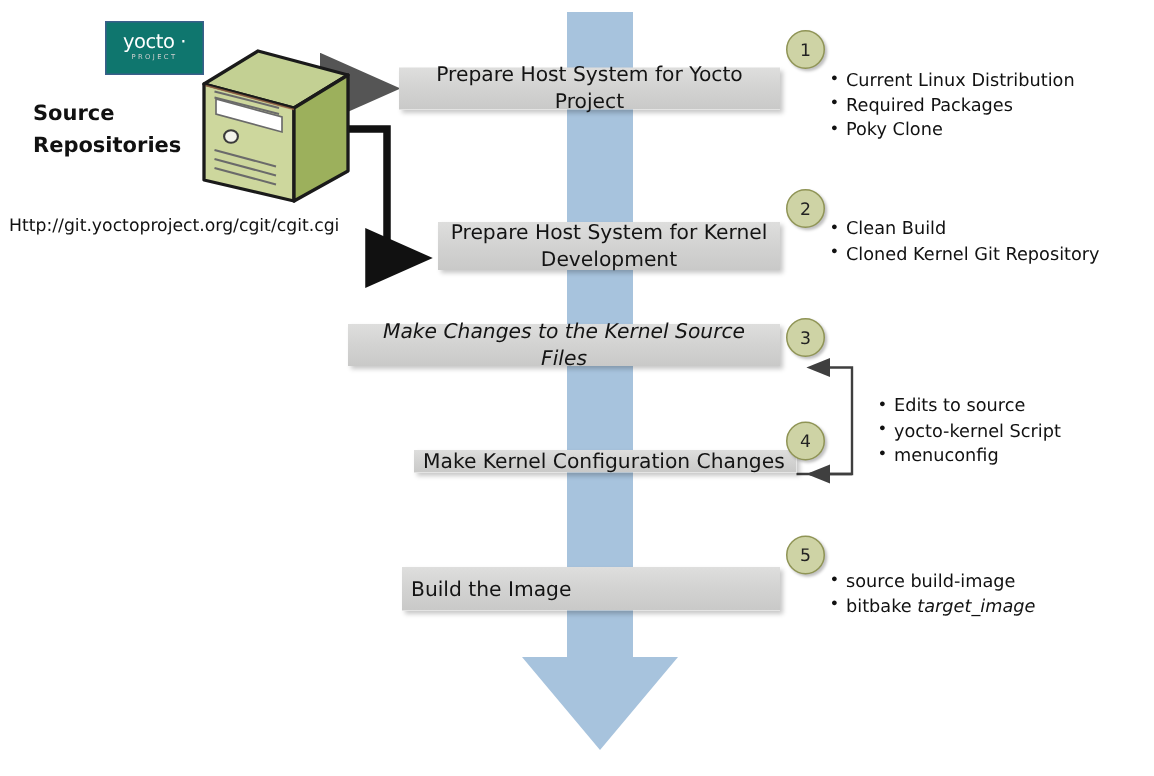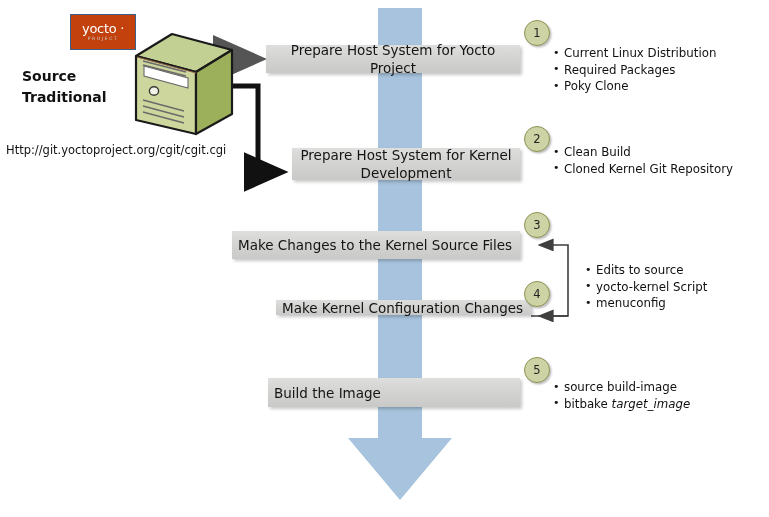--- a/index.html
+++ b/index.html
@@ -26,21 +26,21 @@
     width: 140px;
     height: 500px;
   }
   
   .yocto-logo {
     position: absolute;
     left: 70px;
     top: 14px;
     width: 64px;
     height: 34px;
-    background: #c2410c;
+    background: #0f766e;
     border: 1px solid #3a5f8a;
     display: flex;
     flex-direction: column;
     align-items: center;
     justify-content: center;
     line-height: 1;
   }
   .yocto-logo .yl-main {
     color: #ffffff;
     font-size: 13px;
@@ -180,21 +180,21 @@
     <polyline points="568,316 568,316 540,316" fill="none" stroke="#3f3f3f" stroke-width="1.6" marker-end="url(#mk-loop)"></polyline>
   </svg>
 
   <div class="yocto-logo">
     <span class="yl-main">yocto ·</span>
     <span class="yl-sub">PROJECT</span>
   </div>
 
   <div class="src-label">
     <div>Source</div>
-    <div>Traditional</div>
+    <div>Repositories</div>
   </div>
   <div class="src-url">Http://git.yoctoproject.org/cgit/cgit.cgi</div>
 
   <svg class="server-icon" viewBox="0 0 104 110">
 
     <polygon points="4,26 40,4 100,20 64,42" fill="#c3d093" stroke="#1a1a1a" stroke-width="2.2" stroke-linejoin="round"></polygon>
 
     <polygon points="4,26 64,42 64,104 4,90" fill="#cdd79d" stroke="#1a1a1a" stroke-width="2.2" stroke-linejoin="round"></polygon>
 
     <polygon points="64,42 100,20 100,84 64,104" fill="#9cb05c" stroke="#1a1a1a" stroke-width="2.2" stroke-linejoin="round"></polygon>
@@ -232,21 +232,21 @@
   <div class="step-circle" style="left:524px; top:126px;">
     <span>2</span>
   </div>
   <div class="notes" style="left:548px; top:140px;">
     <ul>
       <li><span>Clean Build</span></li>
       <li><span>Cloned Kernel Git Repository</span></li>
     </ul>
   </div>
 
-  <div class="pbox" style="left:232px; top:231px; width:288px; height:28px;">
+  <div class="pbox" style="left:232px; top:216px; width:288px; height:28px;font-style:italic;">
     <span>Make Changes to the Kernel Source Files</span>
   </div>
   <div class="step-circle" style="left:524px; top:212px;">
     <span>3</span>
   </div>
 
   <div class="pbox" style="left:276px; top:300px; width:255px; height:15px;">
     <span>Make Kernel Configuration Changes</span>
   </div>
   <div class="step-circle" style="left:524px; top:281px;">

